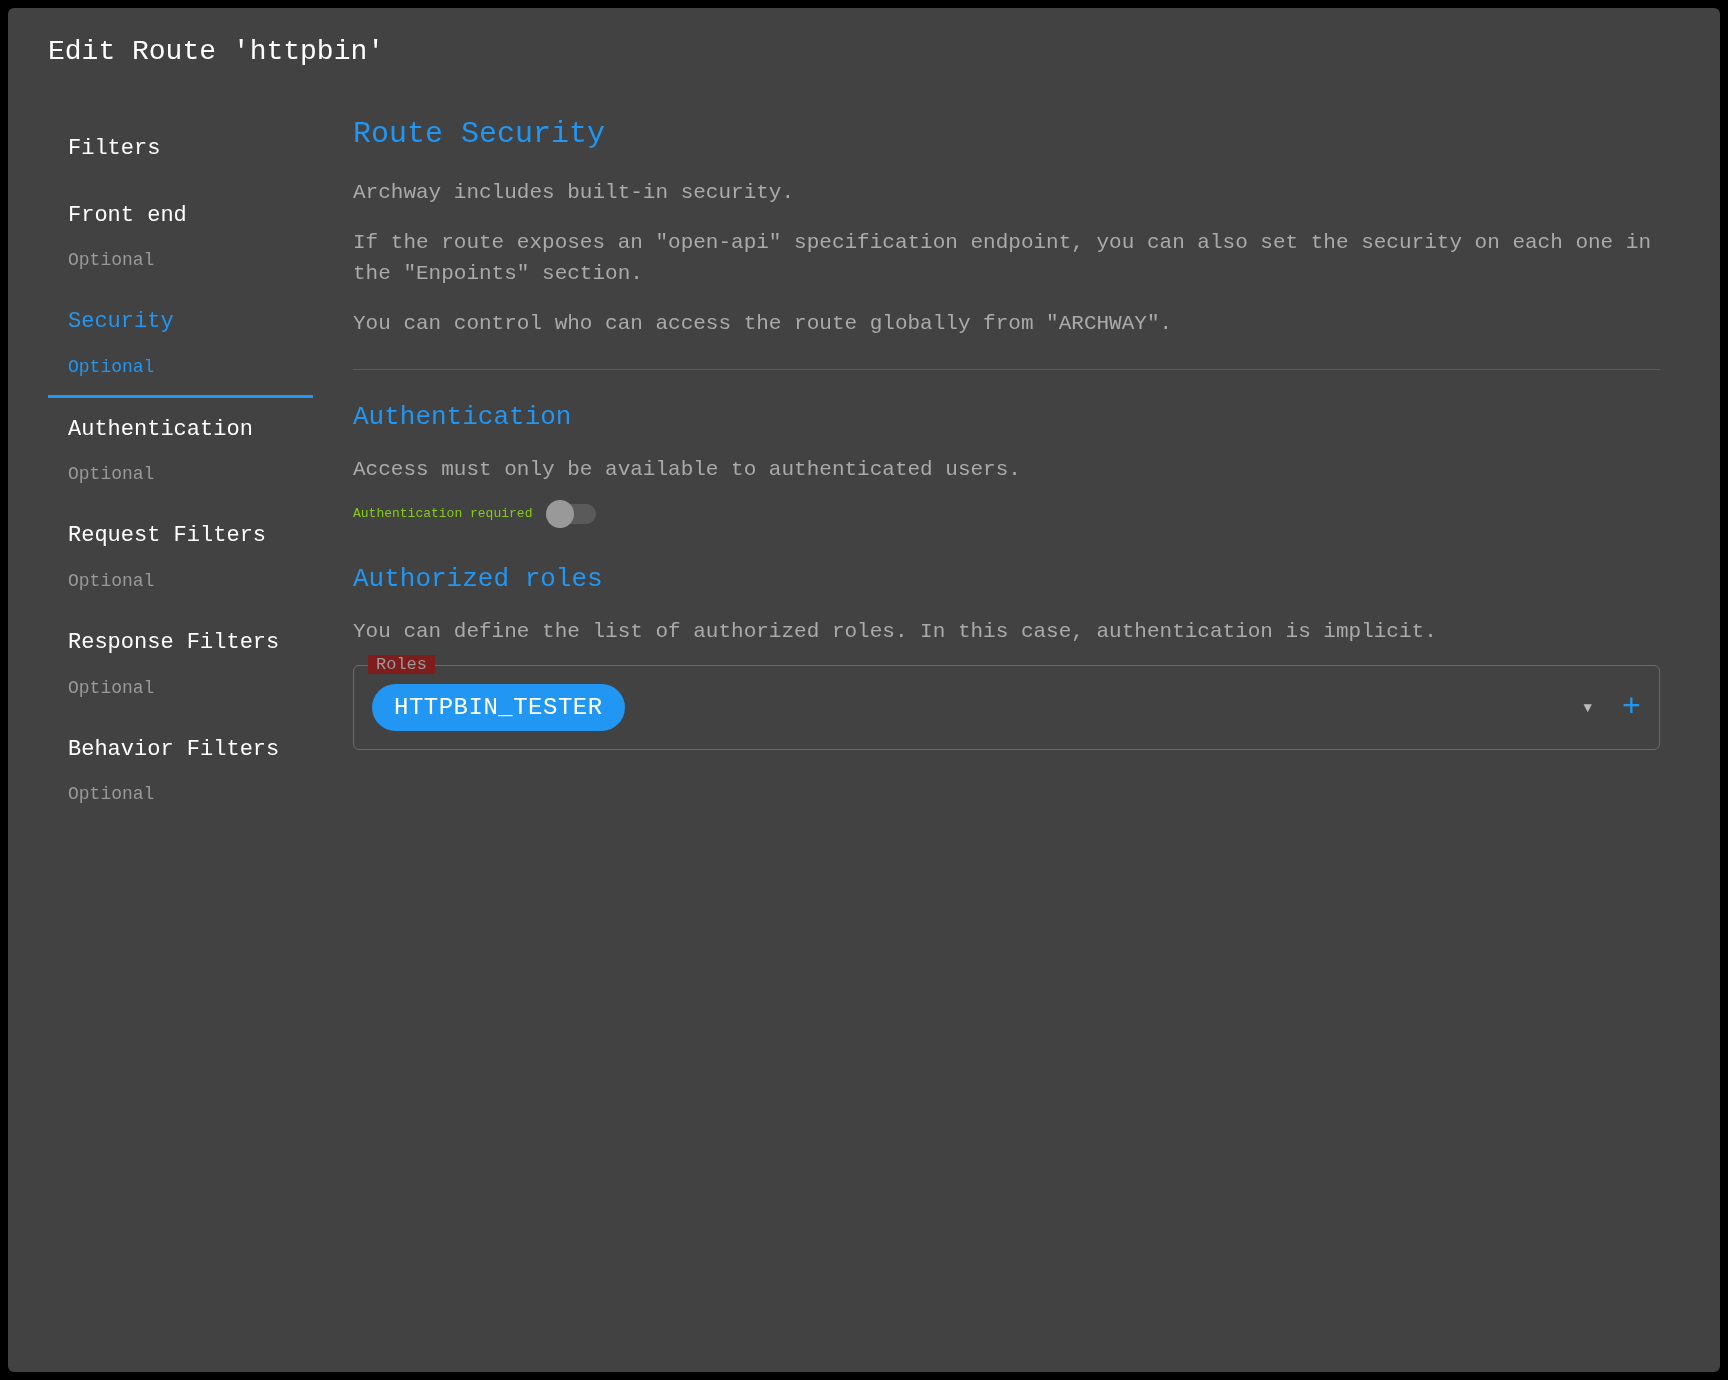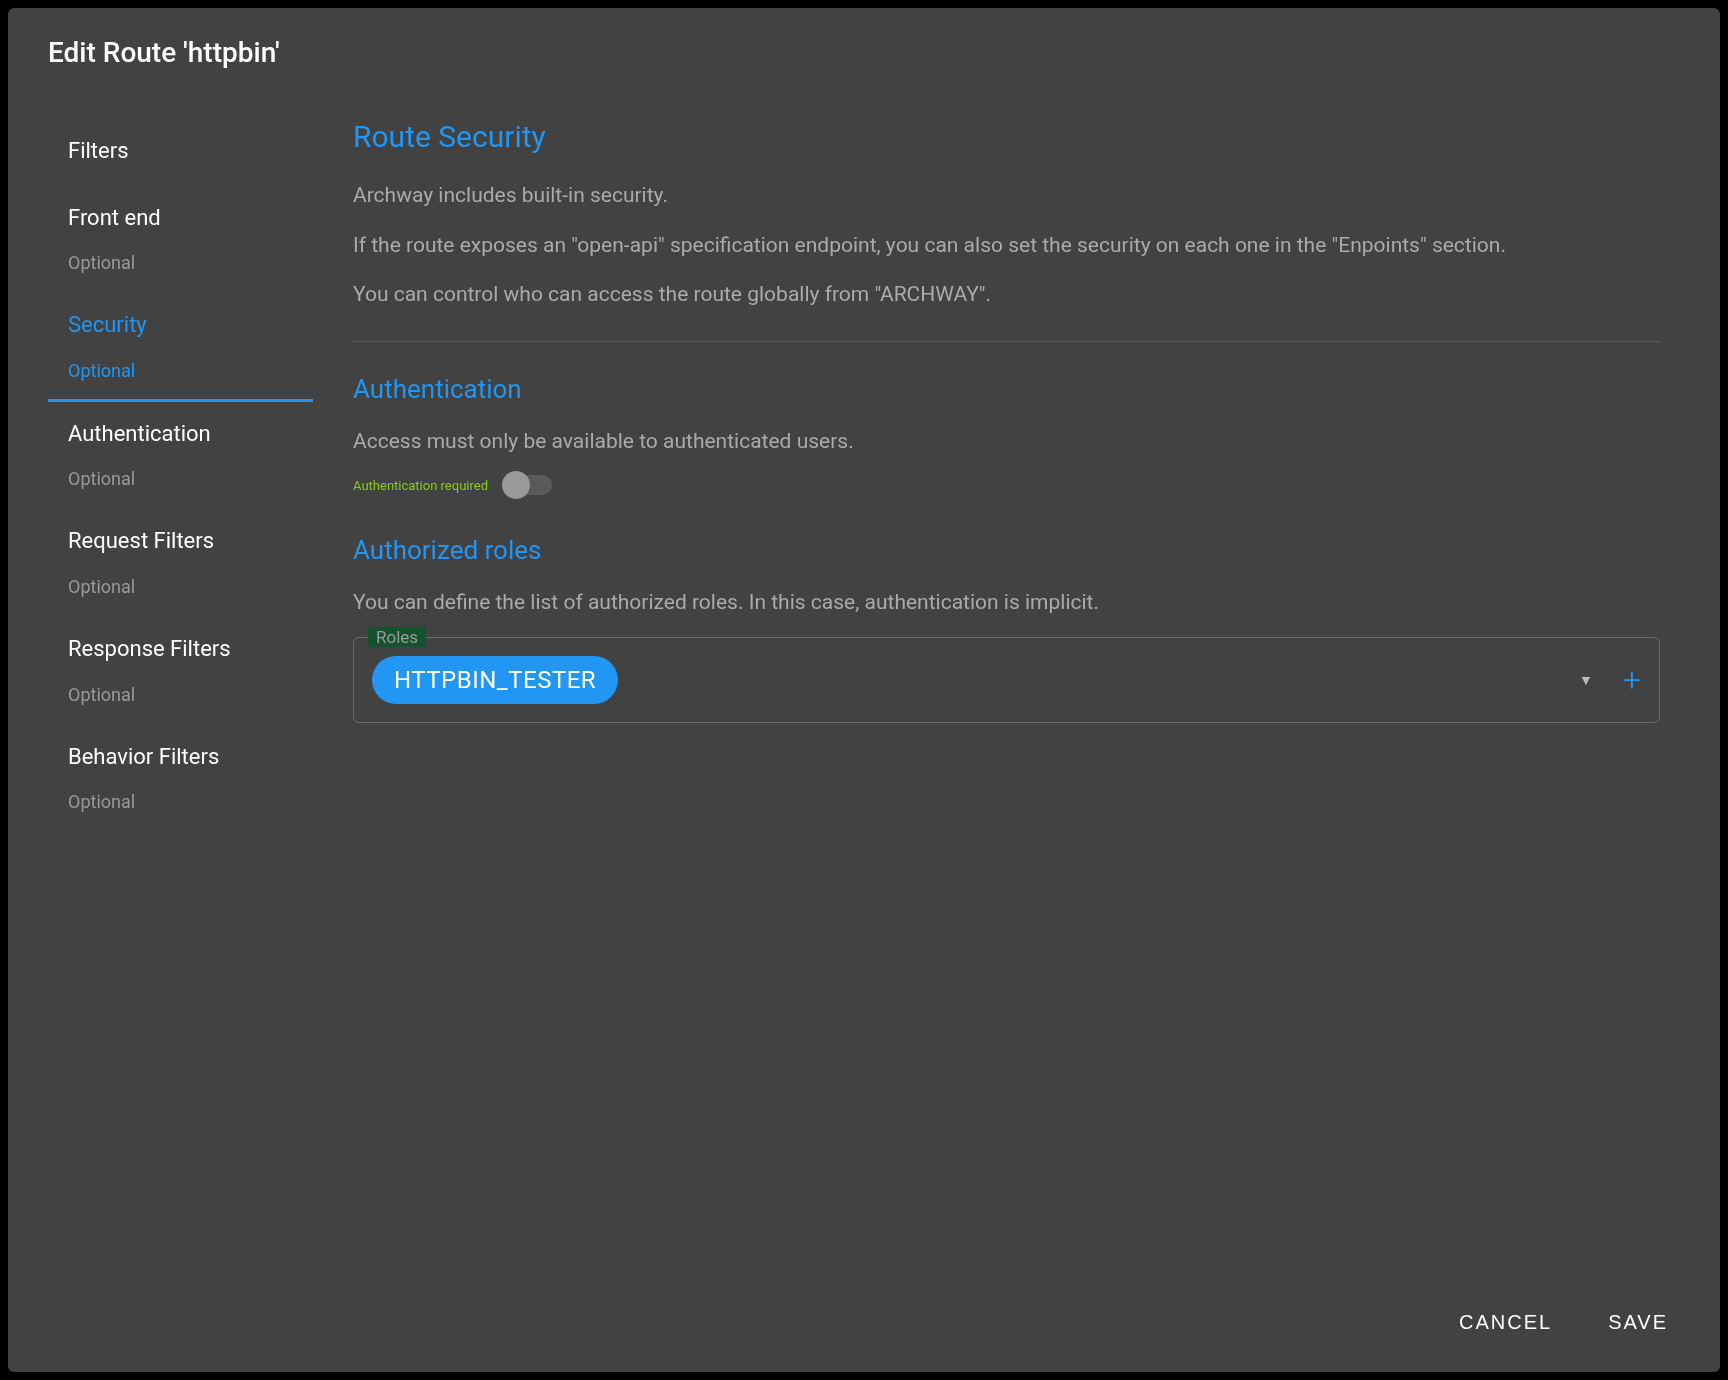--- a/index.html
+++ b/index.html
@@ -1,15 +1,15 @@
 <!DOCTYPE html>
 <html><head>
   <meta charset="utf-8">
   <style>
-    * { margin: 0; padding: 0; box-sizing: border-box; }
+    * { margin: 0; padding: 0; box-sizing: border-box; font-family: Liberation Mono, monospace; }
     body {
       font-family: -apple-system, BlinkMacSystemFont, "Segoe UI", Roboto, Helvetica, Arial, sans-serif;
       background: #000;
       width: 1728px;
       height: 1380px;
       overflow: hidden;
     }
     .dialog {
       position: absolute;
       left: 8px;
@@ -126,21 +126,21 @@
       border-radius: 6px;
       padding: 18px 18px;
       margin-top: 18px;
       display: flex;
       align-items: center;
     }
     .roles-legend {
       position: absolute;
       top: -11px;
       left: 14px;
-      background: #14532d;
+      background: #7f1d1d;
       padding: 0 8px;
       color: #999;
       font-size: 17px;
     }
     .chip {
       background: #2196f3;
       color: #fff;
       font-size: 24px;
       padding: 10px 22px;
       border-radius: 24px;
@@ -243,17 +243,13 @@
         <span class="roles-legend">Roles</span>
         <span class="chip">HTTPBIN_TESTER</span>
         <span class="roles-spacer"></span>
         <span class="dropdown-arrow">▼</span>
         <span class="add-icon">+</span>
       </div>
     </div>
 
   </div>
 
-  <div class="dialog-footer">
-    <button class="footer-btn">CANCEL</button>
-    <button class="footer-btn">SAVE</button>
-  </div>
 </div>
 
 </body></html>

